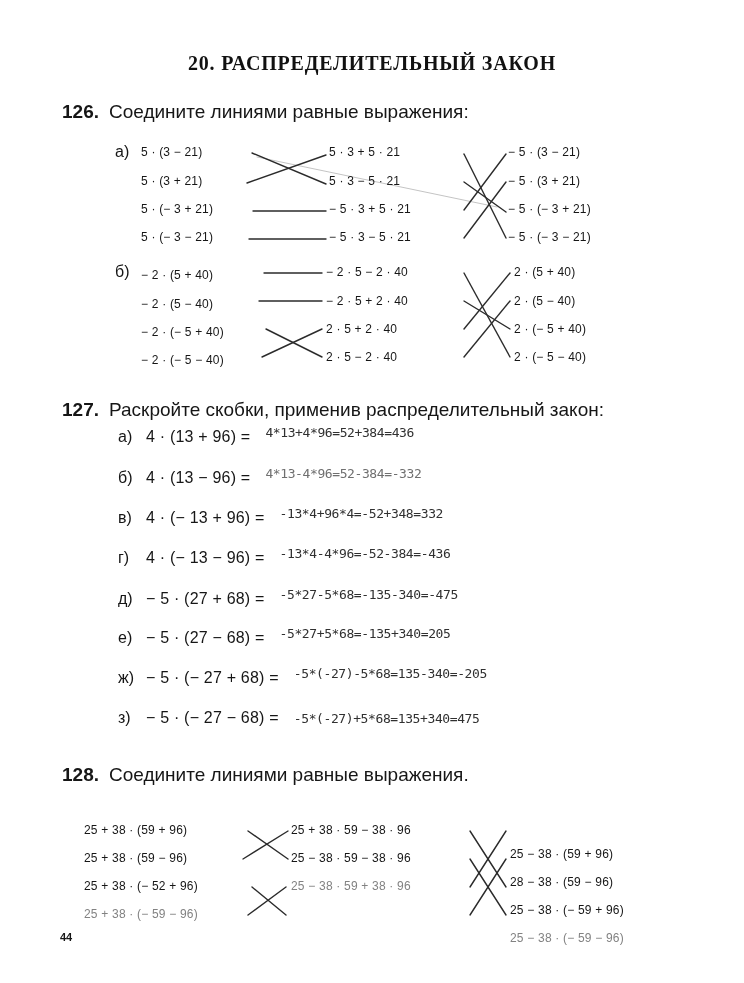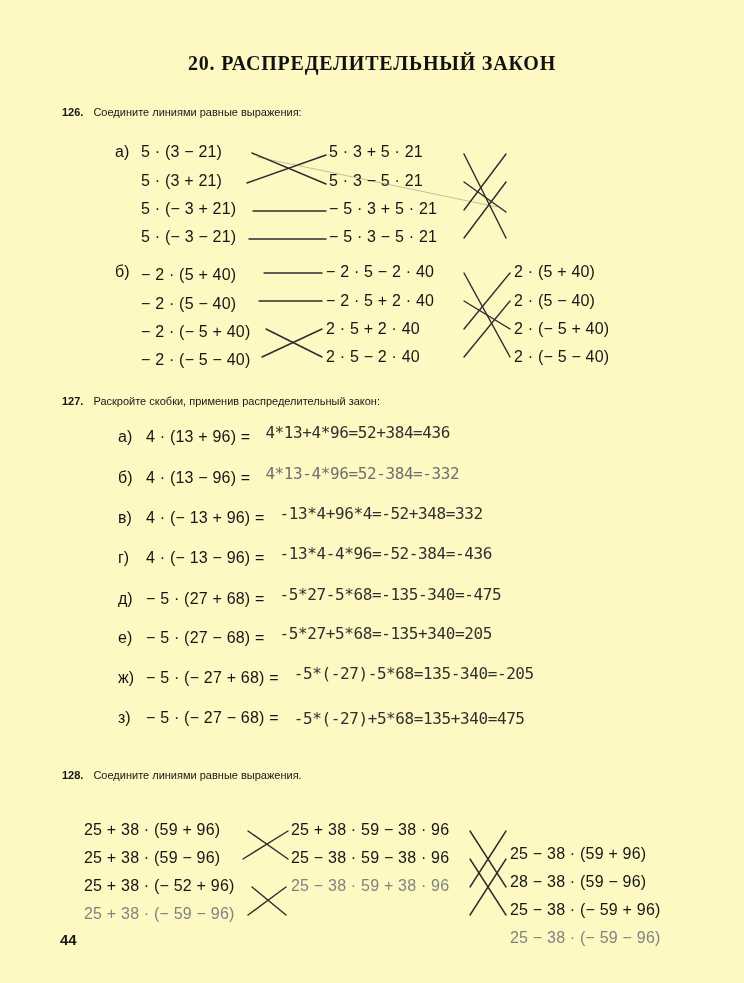--- a/index.html
+++ b/index.html
@@ -1,47 +1,47 @@
 <!DOCTYPE html>
 <html><head>
 <meta charset="utf-8">
 <style>
   html,body{margin:0;padding:0;background:#e9e9e9;}
   .page{
-    position:relative;width:744px;height:983px;margin:0 auto;background:#fef9c3;
+    position:relative;width:744px;height:983px;margin:0 auto;background:#ffffff;
     font-family:"Liberation Sans",sans-serif;color:#161616;overflow:hidden;
   }
   .title{
     position:absolute;top:52px;left:0;width:100%;margin:0;text-align:center;
     font-family:"Liberation Serif",serif;font-weight:bold;font-size:20px;letter-spacing:0.8px;color:#111;
   }
   .task-head{
-    position:absolute;left:62px;display:flex;gap:10px;font-size:11px;line-height:20px;white-space:nowrap;
+    position:absolute;left:62px;display:flex;gap:10px;font-size:19px;line-height:20px;white-space:nowrap;
   }
   .task-head .num{font-weight:bold;}
   .part-label{
     position:absolute;height:28.4px;display:flex;align-items:center;font-size:16px;
   }
   .col{position:absolute;}
   .cell{
-    height:28.4px;display:flex;align-items:center;font-size:16px;letter-spacing:0.2px;white-space:nowrap;
+    height:28.4px;display:flex;align-items:center;font-size:12px;letter-spacing:0.2px;white-space:nowrap;
   }
   .col.h28 .cell{height:28px;}
   .cell.fade{color:#828282;}
   .q127{
     position:absolute;left:118px;height:34px;display:flex;align-items:center;font-size:16px;white-space:nowrap;
   }
   .qlabel{width:28px;}
   .qexpr{letter-spacing:0.2px;}
   .hand{
-    font-family:"DejaVu Sans Mono",monospace;font-size:16px;letter-spacing:-0.4px;
+    font-family:"DejaVu Sans Mono",monospace;font-size:13px;letter-spacing:-0.4px;
     margin-left:15px;transform:translateY(-5px);color:#303030;white-space:nowrap;
   }
   .hand.light{color:#6f6f6f;}
-  .pagenum{position:absolute;left:60px;top:931px;font-size:15px;font-weight:bold;}
+  .pagenum{position:absolute;left:60px;top:931px;font-size:11px;font-weight:bold;}
   svg.overlay{position:absolute;left:0;top:0;width:744px;height:983px;pointer-events:none;z-index:5;}
 </style>
 </head>
 <body>
 
 <div class="page">
 
   <svg class="overlay" id="lines">
       <line x1="252" y1="153" x2="326" y2="184" stroke="#2b2b2b" stroke-width="1.4" stroke-linecap="round"></line>
       <line x1="247" y1="183" x2="326" y2="155" stroke="#2b2b2b" stroke-width="1.4" stroke-linecap="round"></line>
@@ -83,20 +83,26 @@
     <div class="cell">5 · (3 + 21)</div>
     <div class="cell">5 · (− 3 + 21)</div>
     <div class="cell">5 · (− 3 − 21)</div>
   </div>
   <div class="col" style="left:329px;top:138px">
     <div class="cell">5 · 3 + 5 · 21</div>
     <div class="cell">5 · 3 − 5 · 21</div>
     <div class="cell">− 5 · 3 + 5 · 21</div>
     <div class="cell">− 5 · 3 − 5 · 21</div>
   </div>
+  <div class="col" style="left:508px;top:138px">
+    <div class="cell">− 5 · (3 − 21)</div>
+    <div class="cell">− 5 · (3 + 21)</div>
+    <div class="cell">− 5 · (− 3 + 21)</div>
+    <div class="cell">− 5 · (− 3 − 21)</div>
+  </div>
 
   <div class="part-label" style="left:115px;top:258px">б)</div>
   <div class="col" style="left:141px;top:261px">
     <div class="cell">− 2 · (5 + 40)</div>
     <div class="cell">− 2 · (5 − 40)</div>
     <div class="cell">− 2 · (− 5 + 40)</div>
     <div class="cell">− 2 · (− 5 − 40)</div>
   </div>
   <div class="col" style="left:326px;top:258px">
     <div class="cell">− 2 · 5 − 2 · 40</div>
@@ -104,21 +110,21 @@
     <div class="cell">2 · 5 + 2 · 40</div>
     <div class="cell">2 · 5 − 2 · 40</div>
   </div>
   <div class="col" style="left:514px;top:258px">
     <div class="cell">2 · (5 + 40)</div>
     <div class="cell">2 · (5 − 40)</div>
     <div class="cell">2 · (− 5 + 40)</div>
     <div class="cell">2 · (− 5 − 40)</div>
   </div>
 
-  <div class="task-head" style="top:391px">
+  <div class="task-head" style="top:400px">
     <span class="num">127.</span>
     <span>Раскройте скобки, применив распределительный закон:</span>
   </div>
 
   <div class="q127" style="top:420px">
     <span class="qlabel">а)</span>
     <span class="qexpr">4 · (13 + 96) =</span>
     <span class="hand">4*13+4*96=52+384=436</span>
   </div>
   <div class="q127" style="top:461px">

